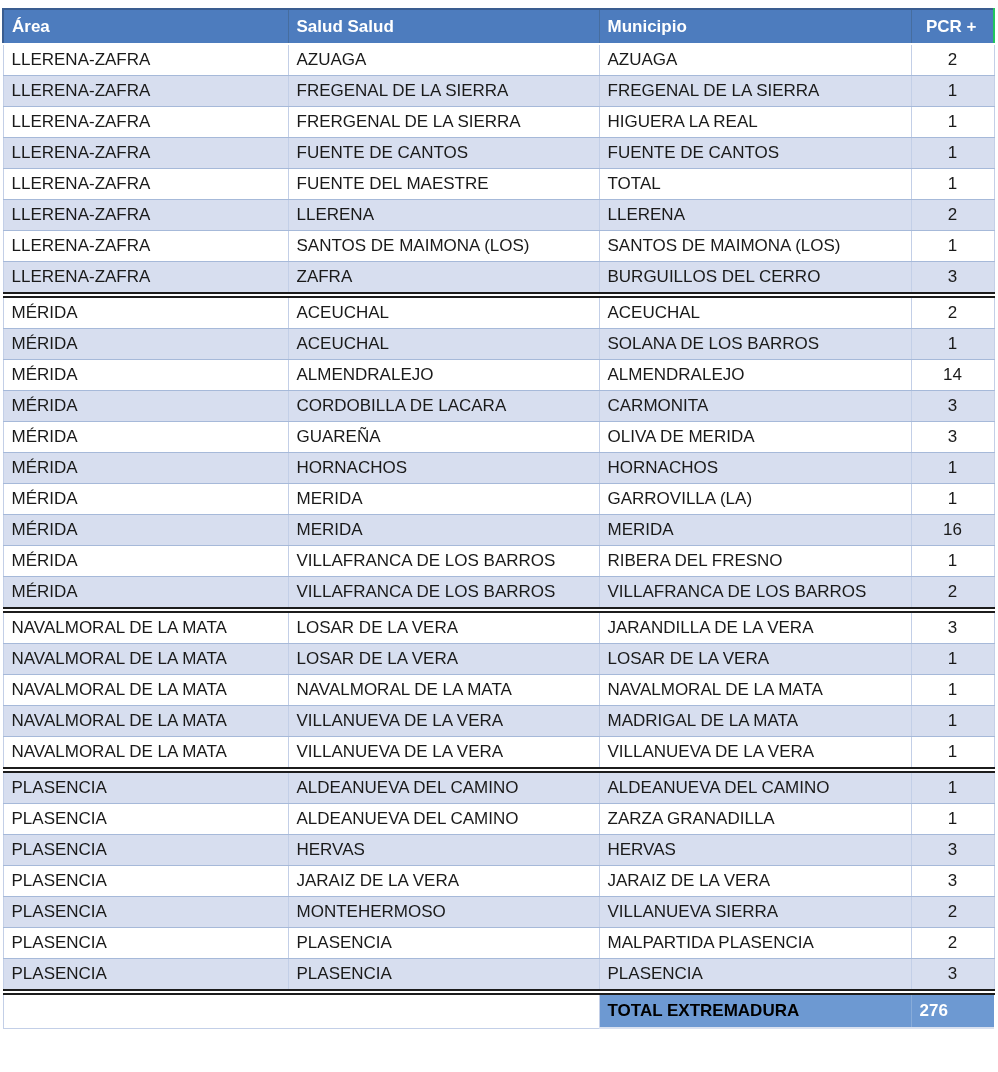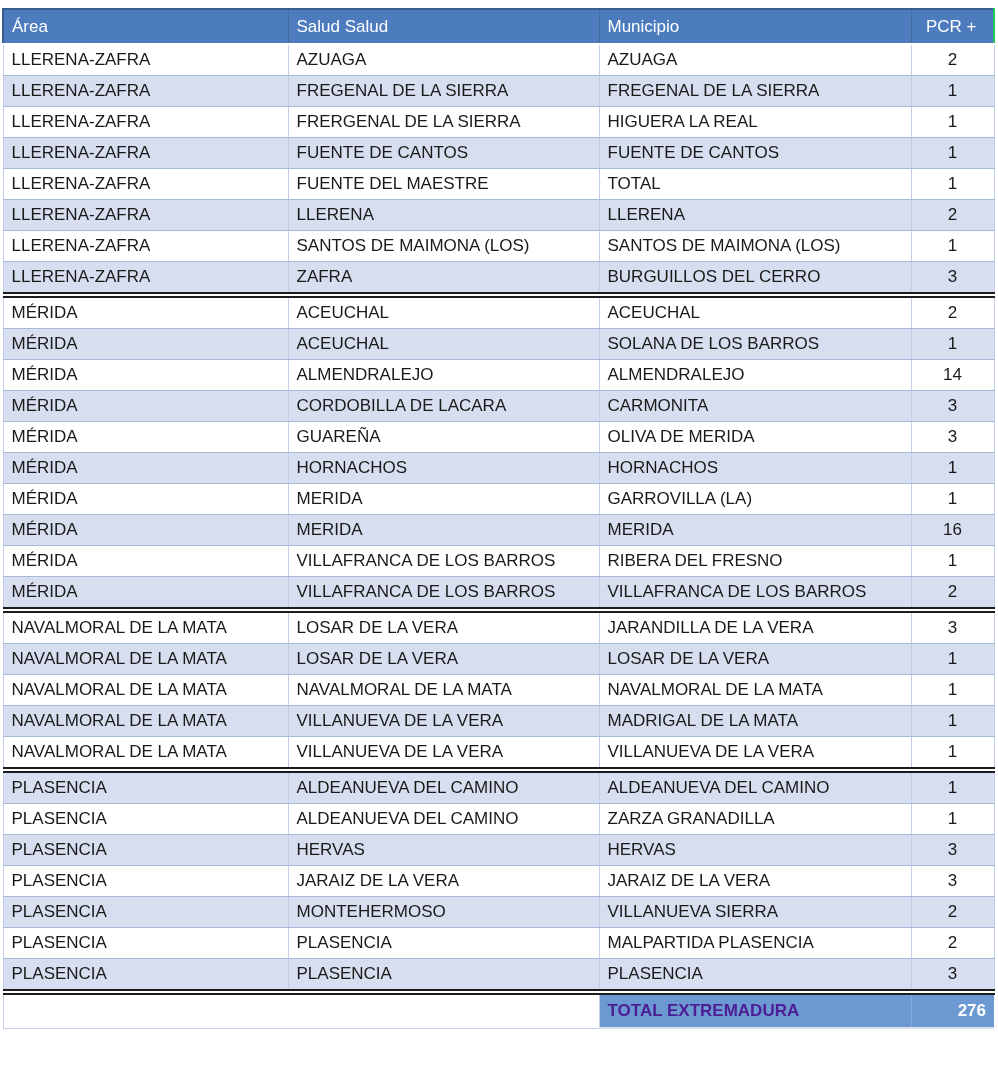--- a/index.html
+++ b/index.html
@@ -24,21 +24,21 @@
   col.c-area { width: 285px; }
   col.c-zona { width: 311px; }
   col.c-muni { width: 312px; }
   col.c-pcr  { width: 83px; }
 
   
   thead th {
     background: #4d7cbe;
     color: #ffffff;
     font-size: 17px;
-    font-weight: normal;
+    font-weight: bold;
     text-align: left;
     padding: 6px 8px;
     line-height: 21px;
     border-top: 2px solid #3a5d90;
     border-bottom: 2px solid #ffffff;
     border-left: 1px solid #466d9f;
     border-right: 1px solid #466d9f;
     white-space: nowrap;
     overflow: hidden;
   }
@@ -74,31 +74,31 @@
     overflow: hidden;
   }
   tfoot td.total-spacer {
     background: #ffffff;
     border-left: 1px solid #c3cfe7;
     border-bottom: 1px solid #c3cfe7;
     border-right: 1px solid #c3cfe7;
   }
   tfoot td.total-label {
     background: #6d99d2;
-    color: #4c1d95;
+    color: #000000;
     font-weight: bold;
     border-bottom: 2px solid #d9e1f0;
     border-right: 1px solid #88acda;
     margin-left: 15px;
   }
   tfoot td.total-value {
     background: #6d99d2;
     color: #ffffff;
     font-weight: bold;
-    text-align: right;
+    text-align: left;
     border-bottom: 2px solid #d9e1f0;
   }
 </style>
 </head>
 <body>
 
 <div class="page">
   <table class="pcr-table">
     <colgroup>
       <col class="c-area">

